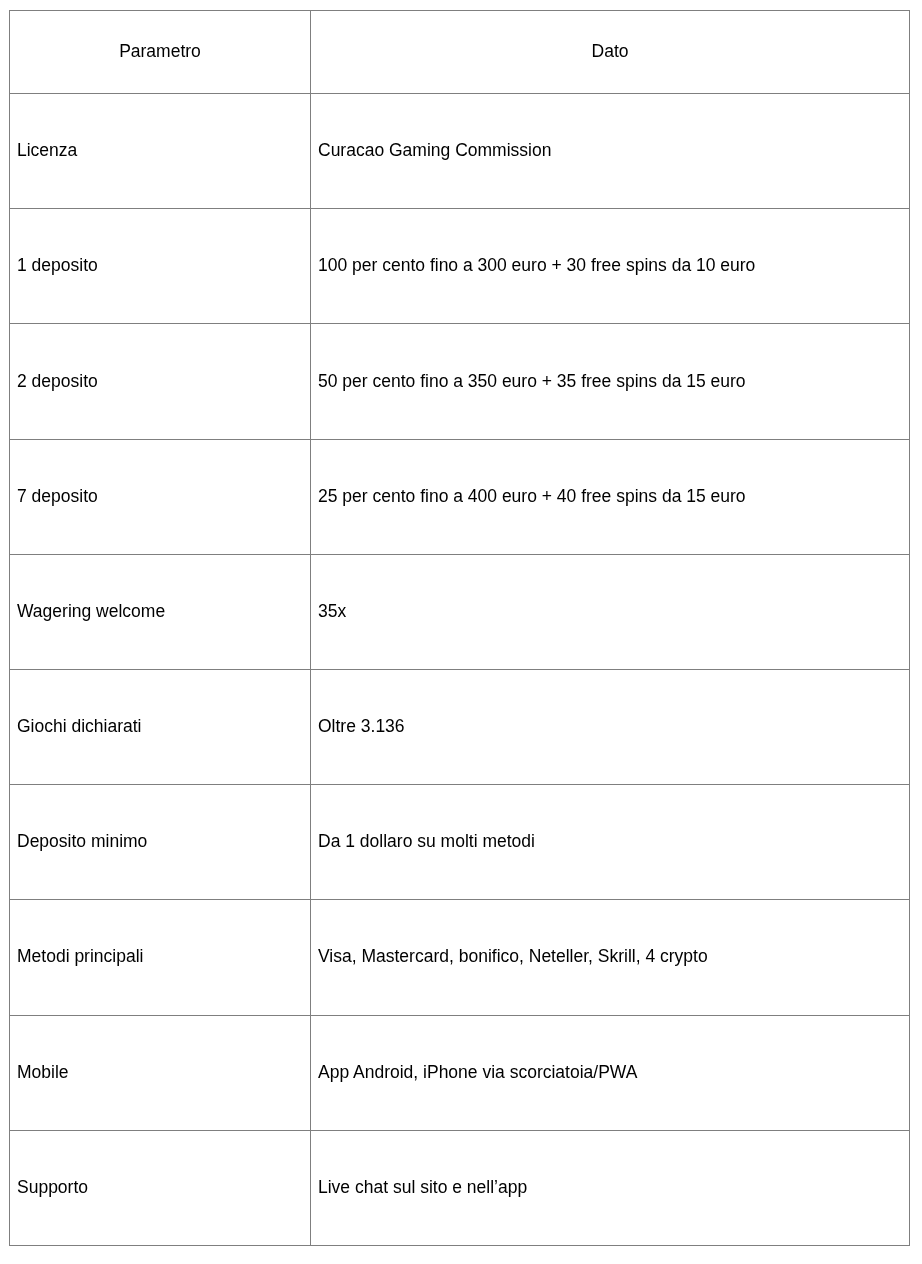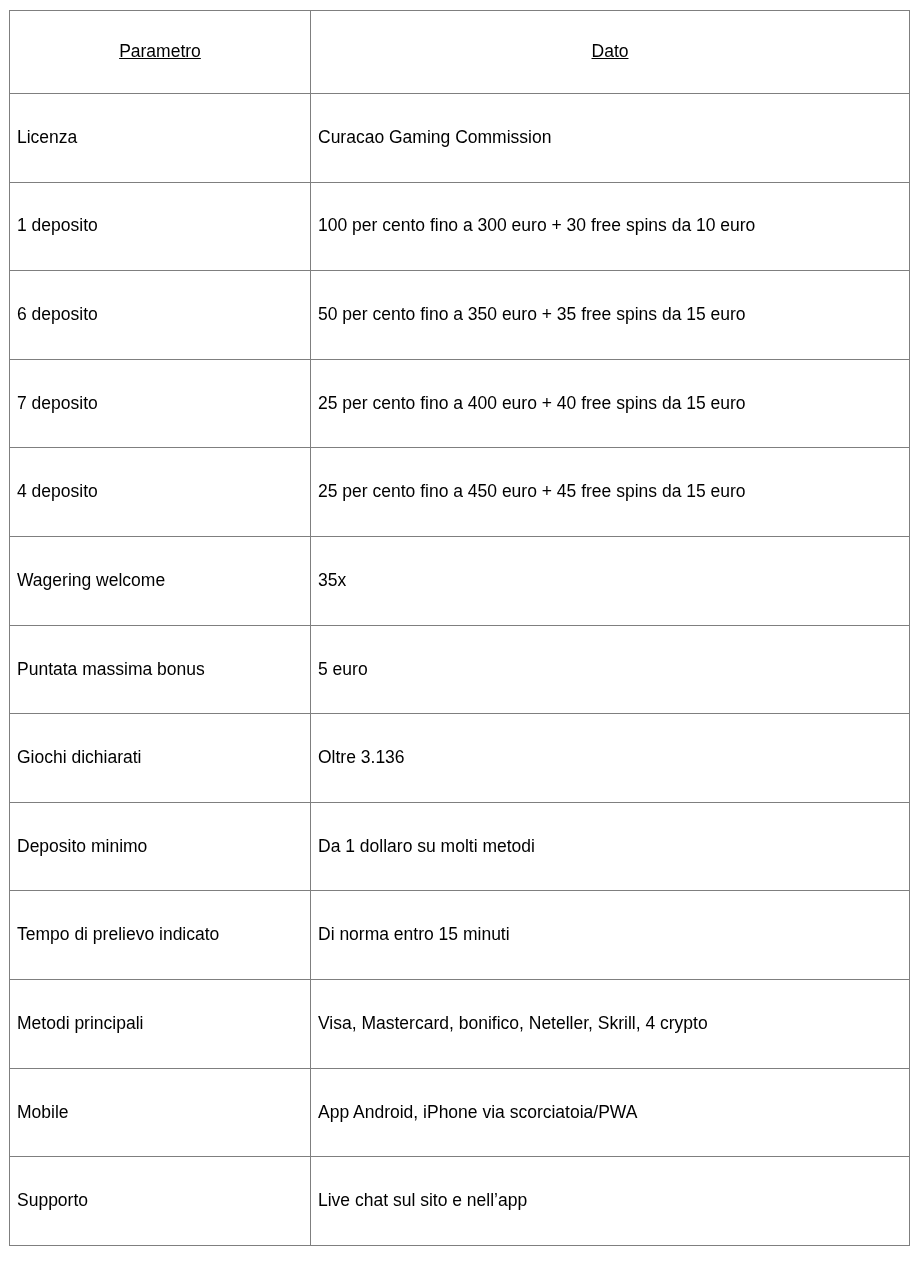--- a/index.html
+++ b/index.html
@@ -37,21 +37,21 @@
     white-space: nowrap;
   }
   .doc-table th {
     text-align: center;
     padding: 0 4px;
   }
   .doc-table td {
     text-align: left;
     padding: 0 6px 0 7px;
   }
-  tr.header-row { height: 83px; text-decoration: underline; }
+  tr.header-row { height: 83px; }
 </style>
 </head>
 <body>
 
 <table class="doc-table">
   <colgroup>
     <col class="param-col">
     <col class="value-col">
   </colgroup>
   <thead>
@@ -63,50 +63,38 @@
   <tbody>
     <tr>
       <td>Licenza</td>
       <td>Curacao Gaming Commission</td>
     </tr>
     <tr>
       <td>1 deposito</td>
       <td>100 per cento fino a 300 euro + 30 free spins da 10 euro</td>
     </tr>
     <tr>
-      <td>6 deposito</td>
+      <td>2 deposito</td>
       <td>50 per cento fino a 350 euro + 35 free spins da 15 euro</td>
     </tr>
     <tr>
       <td>7 deposito</td>
       <td>25 per cento fino a 400 euro + 40 free spins da 15 euro</td>
     </tr>
     <tr>
-      <td>4 deposito</td>
-      <td>25 per cento fino a 450 euro + 45 free spins da 15 euro</td>
-    </tr>
-    <tr>
       <td>Wagering welcome</td>
       <td>35x</td>
-    </tr>
-    <tr>
-      <td>Puntata massima bonus</td>
-      <td>5 euro</td>
     </tr>
     <tr>
       <td>Giochi dichiarati</td>
       <td>Oltre 3.136</td>
     </tr>
     <tr>
       <td>Deposito minimo</td>
       <td>Da 1 dollaro su molti metodi</td>
-    </tr>
-    <tr>
-      <td>Tempo di prelievo indicato</td>
-      <td>Di norma entro 15 minuti</td>
     </tr>
     <tr>
       <td>Metodi principali</td>
       <td>Visa, Mastercard, bonifico, Neteller, Skrill, 4 crypto</td>
     </tr>
     <tr>
       <td>Mobile</td>
       <td>App Android, iPhone via scorciatoia/PWA</td>
     </tr>
     <tr>

